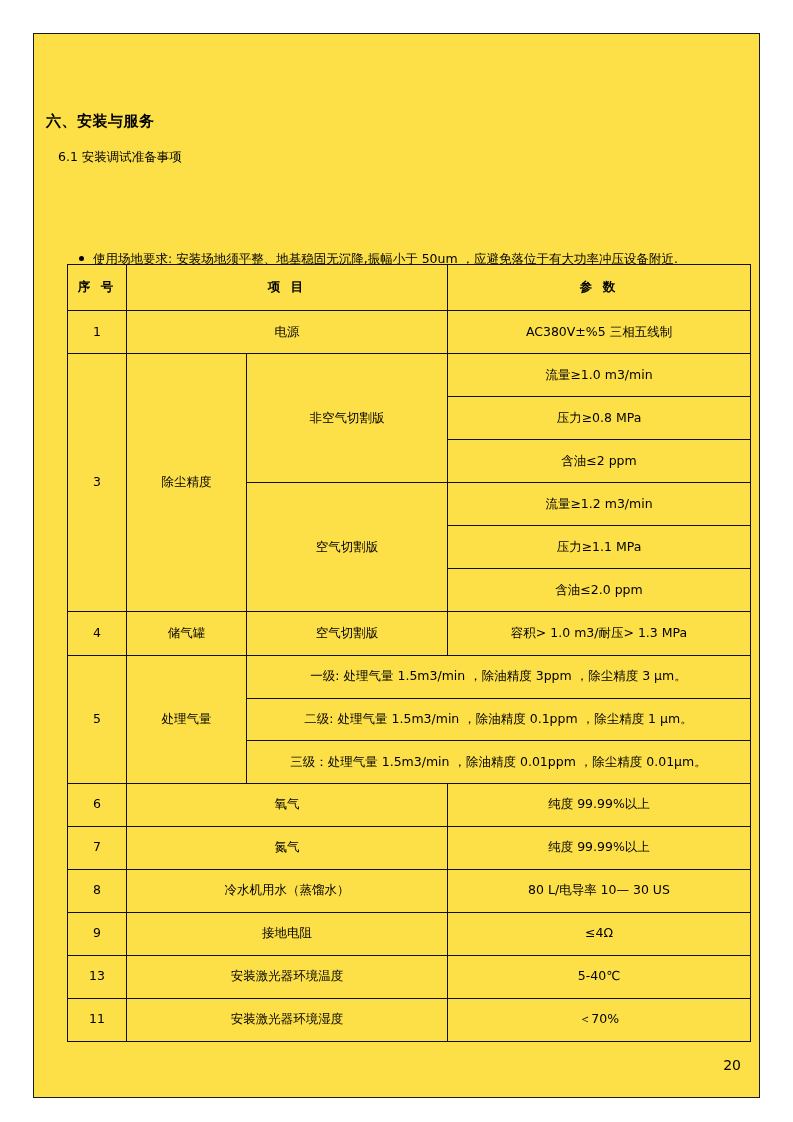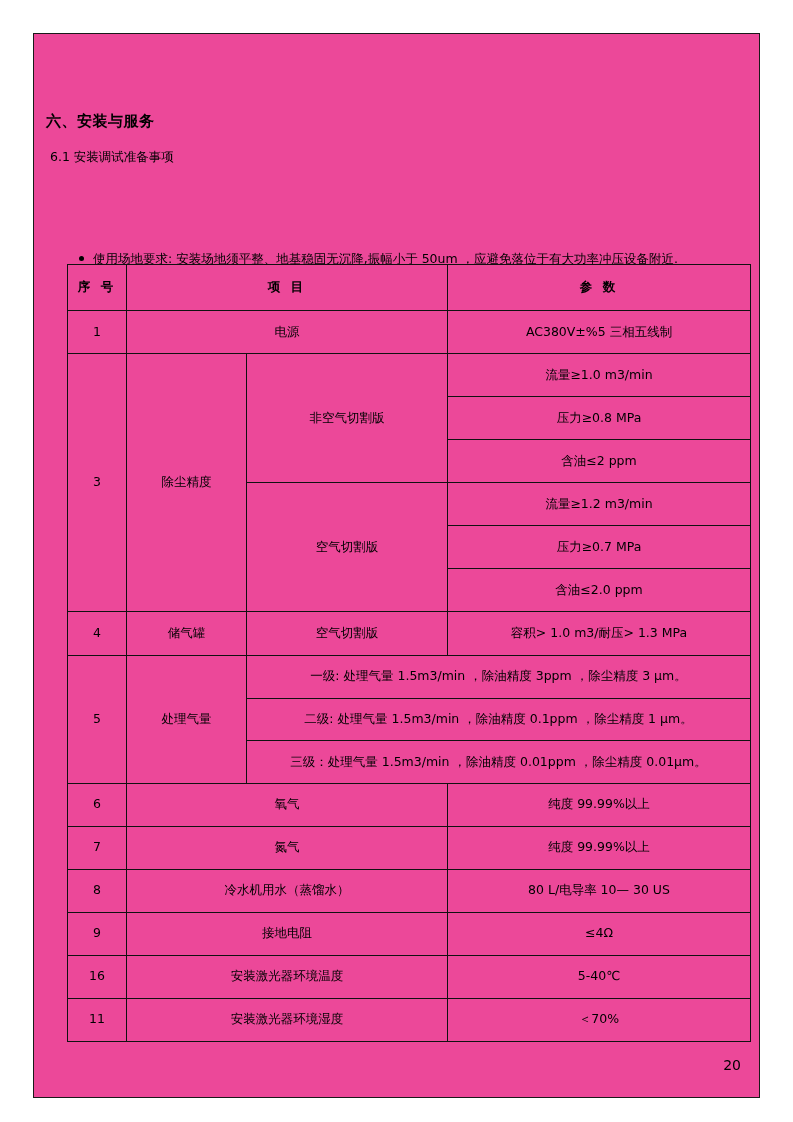--- a/index.html
+++ b/index.html
@@ -16,39 +16,39 @@
     overflow: hidden;
   }
   .page {
     position: absolute;
     left: 33px;
     top: 33px;
     width: 727px;
     height: 1065px;
     border: 1px solid #1a1a1a;
     box-sizing: border-box;
-    background: #ec4899;
+    background: #fde047;
   }
   .page-inner {
     position: relative;
     width: 100%;
     height: 100%;
   }
 
   .section-heading {
     position: absolute;
     left: 12px;
     top: 78px;
     font-size: 15px;
     font-weight: bold;
     letter-spacing: 0.5px;
   }
   .sub-heading {
     position: absolute;
-    left: 16px;
+    left: 24px;
     top: 115px;
     font-size: 12.5px;
     font-weight: normal;
   }
 
   .bullet-line {
     position: absolute;
     left: 45px;
     font-size: 12.5px;
     white-space: nowrap;
@@ -154,21 +154,21 @@
           <td>压力≥0.8 MPa</td>
         </tr>
         <tr class="r-3s">
           <td>含油≤2 ppm</td>
         </tr>
         <tr class="r-3s">
           <td rowspan="3">空气切割版</td>
           <td>流量≥1.2 m3/min</td>
         </tr>
         <tr class="r-3s">
-          <td>压力≥0.7 MPa</td>
+          <td>压力≥1.1 MPa</td>
         </tr>
         <tr class="r-3s">
           <td>含油≤2.0 ppm</td>
         </tr>
 
         <tr class="r-4">
           <td>4</td>
           <td>储气罐</td>
           <td>空气切割版</td>
           <td>容积&gt; 1.0 m3/耐压&gt; 1.3 MPa</td>
@@ -200,21 +200,21 @@
           <td>8</td>
           <td colspan="2">冷水机用水（蒸馏水）</td>
           <td>80 L/电导率 10— 30 US</td>
         </tr>
         <tr class="r-6">
           <td>9</td>
           <td colspan="2">接地电阻</td>
           <td>≤4Ω</td>
         </tr>
         <tr class="r-6">
-          <td>16</td>
+          <td>13</td>
           <td colspan="2">安装激光器环境温度</td>
           <td>5-40℃</td>
         </tr>
         <tr class="r-6">
           <td>11</td>
           <td colspan="2">安装激光器环境湿度</td>
           <td>＜70%</td>
         </tr>
 
       </tbody>

